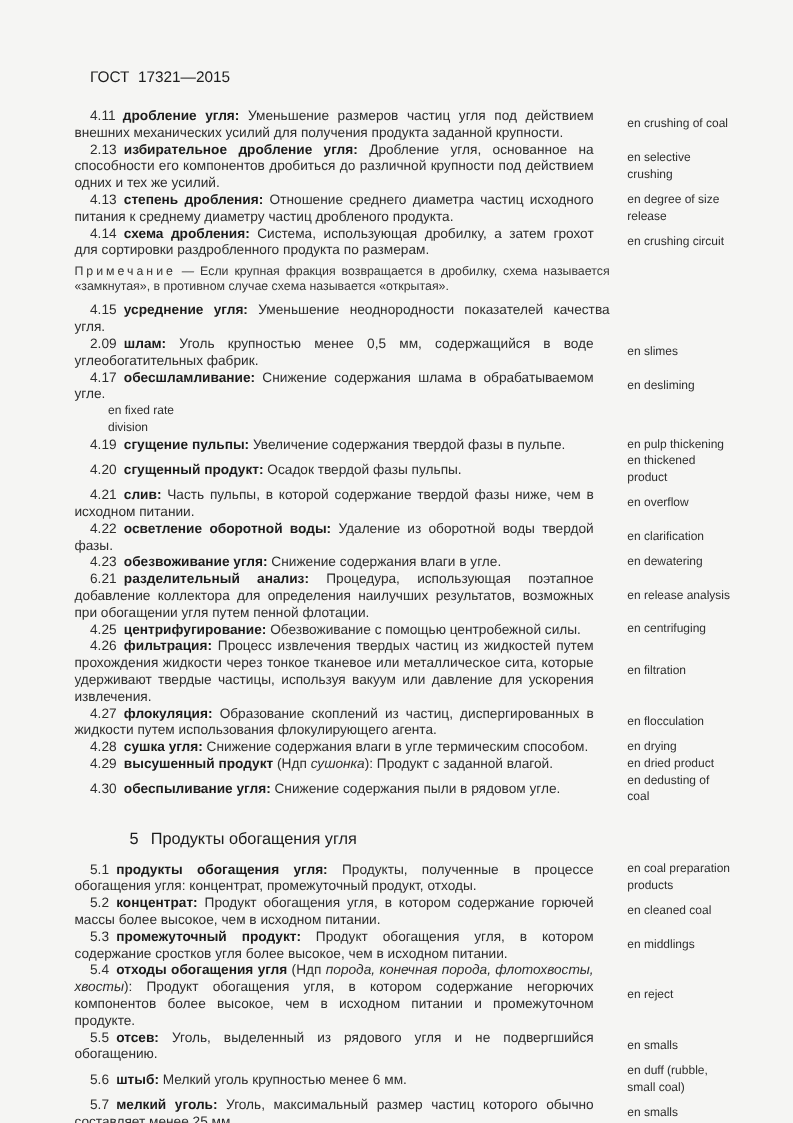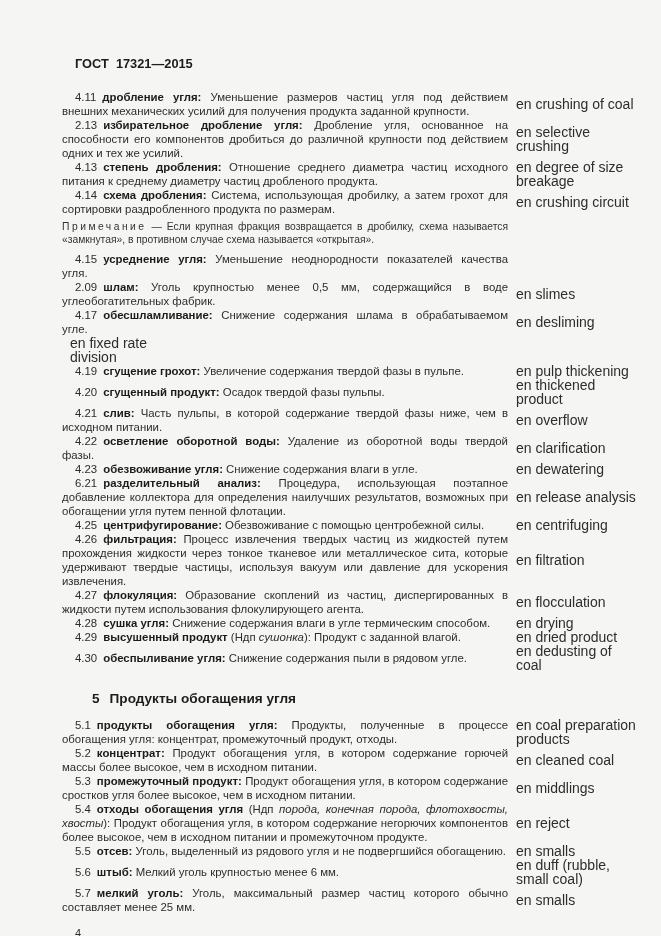--- a/index.html
+++ b/index.html
@@ -8,58 +8,58 @@
     background: #f5f5f3;
     font-family: "Liberation Sans", sans-serif;
     color: #2d2d2d;
     position: relative;
     overflow: hidden;
   }
   .page { padding: 56px 0 0 62px; }
   .doc-header {
     margin-left: 13px;
     margin-bottom: 19px;
-    font-weight: bold;
+    font-weight: normal;
     font-size: 12.8px;
     color: #1c1c1c;
     white-space: pre;
   }
   .terms-list { width: 583px; }
   .row { display: flex; align-items: center; }
   .left {
     width: 446px;
     font-size: 11.4px;
     line-height: 14px;
     text-align: justify;
     text-indent: 13px;
   }
   .left .num { margin-right: 6px; }
   .left b { color: #1b1b1b; }
   .left i { font-style: italic; }
   .right {
     width: 126px;
-    margin-left: 8px;
-    font-size: 14px;
+    margin-left: 28px;
+    font-size: 10px;
     line-height: 14px;
     white-space: pre-line;
   }
   .note {
     width: 446px;
     font-size: 10.3px;
     line-height: 13px;
     margin: 4px 0 6px;
     text-align: justify;
     color: #333;
   }
   .note-label { letter-spacing: 2.5px; }
   .section-heading {
-    font-weight: bold;
+    font-weight: normal;
     font-size: 13.6px;
     color: #1c1c1c;
-    margin: 19px 0 12px 30px;
+    margin: 19px 0 12px 46px;
   }
   .section-heading .h-num { margin-right: 10px; }
   .page-number {
     margin: 13px 0 0 13px;
     font-size: 11px;
   }
 </style>
 </head>
 <body>
 
@@ -71,21 +71,21 @@
         <div class="right">en crushing of coal</div>
       </div>
       <div class="row">
         <div class="left"><span class="num">2.13</span><b>избирательное дробление угля:</b> Дробление угля, основанное на способности его компонентов дробиться до различной крупности под действием одних и тех же усилий.</div>
         <div class="right">en selective
 crushing</div>
       </div>
       <div class="row">
         <div class="left"><span class="num">4.13</span><b>степень дробления:</b> Отношение среднего диаметра частиц исходного питания к среднему диаметру частиц дробленого продукта.</div>
         <div class="right">en degree of size
-breakage</div>
+release</div>
       </div>
       <div class="row">
         <div class="left"><span class="num">4.14</span><b>схема дробления:</b> Система, использующая дробилку, а затем грохот для сортировки раздробленного продукта по размерам.</div>
         <div class="right">en crushing circuit</div>
       </div>
       <div class="note"><span class="note-label">Примечание</span> — Если крупная фракция возвращается в дробилку, схема называется «замкнутая», в противном случае схема называется «открытая».</div>
       <div class="row">
         <div class="left"><span class="num">4.15</span><b>усреднение угля:</b> Уменьшение неоднородности показателей качества угля.</div>
       </div>
       <div class="row">
@@ -94,21 +94,21 @@
       </div>
       <div class="row">
         <div class="left"><span class="num">4.17</span><b>обесшламливание:</b> Снижение содержания шлама в обрабатываемом угле.</div>
         <div class="right">en desliming</div>
       </div>
       <div class="row">
         <div class="right">en fixed rate
 division</div>
       </div>
       <div class="row">
-        <div class="left"><span class="num">4.19</span><b>сгущение грохот:</b> Увеличение содержания твердой фазы в пульпе.</div>
+        <div class="left"><span class="num">4.19</span><b>сгущение пульпы:</b> Увеличение содержания твердой фазы в пульпе.</div>
         <div class="right">en pulp thickening</div>
       </div>
       <div class="row">
         <div class="left"><span class="num">4.20</span><b>сгущенный продукт:</b> Осадок твердой фазы пульпы.</div>
         <div class="right">en thickened
 product</div>
       </div>
       <div class="row">
         <div class="left"><span class="num">4.21</span><b>слив:</b> Часть пульпы, в которой содержание твердой фазы ниже, чем в исходном питании.</div>
         <div class="right">en overflow</div>

